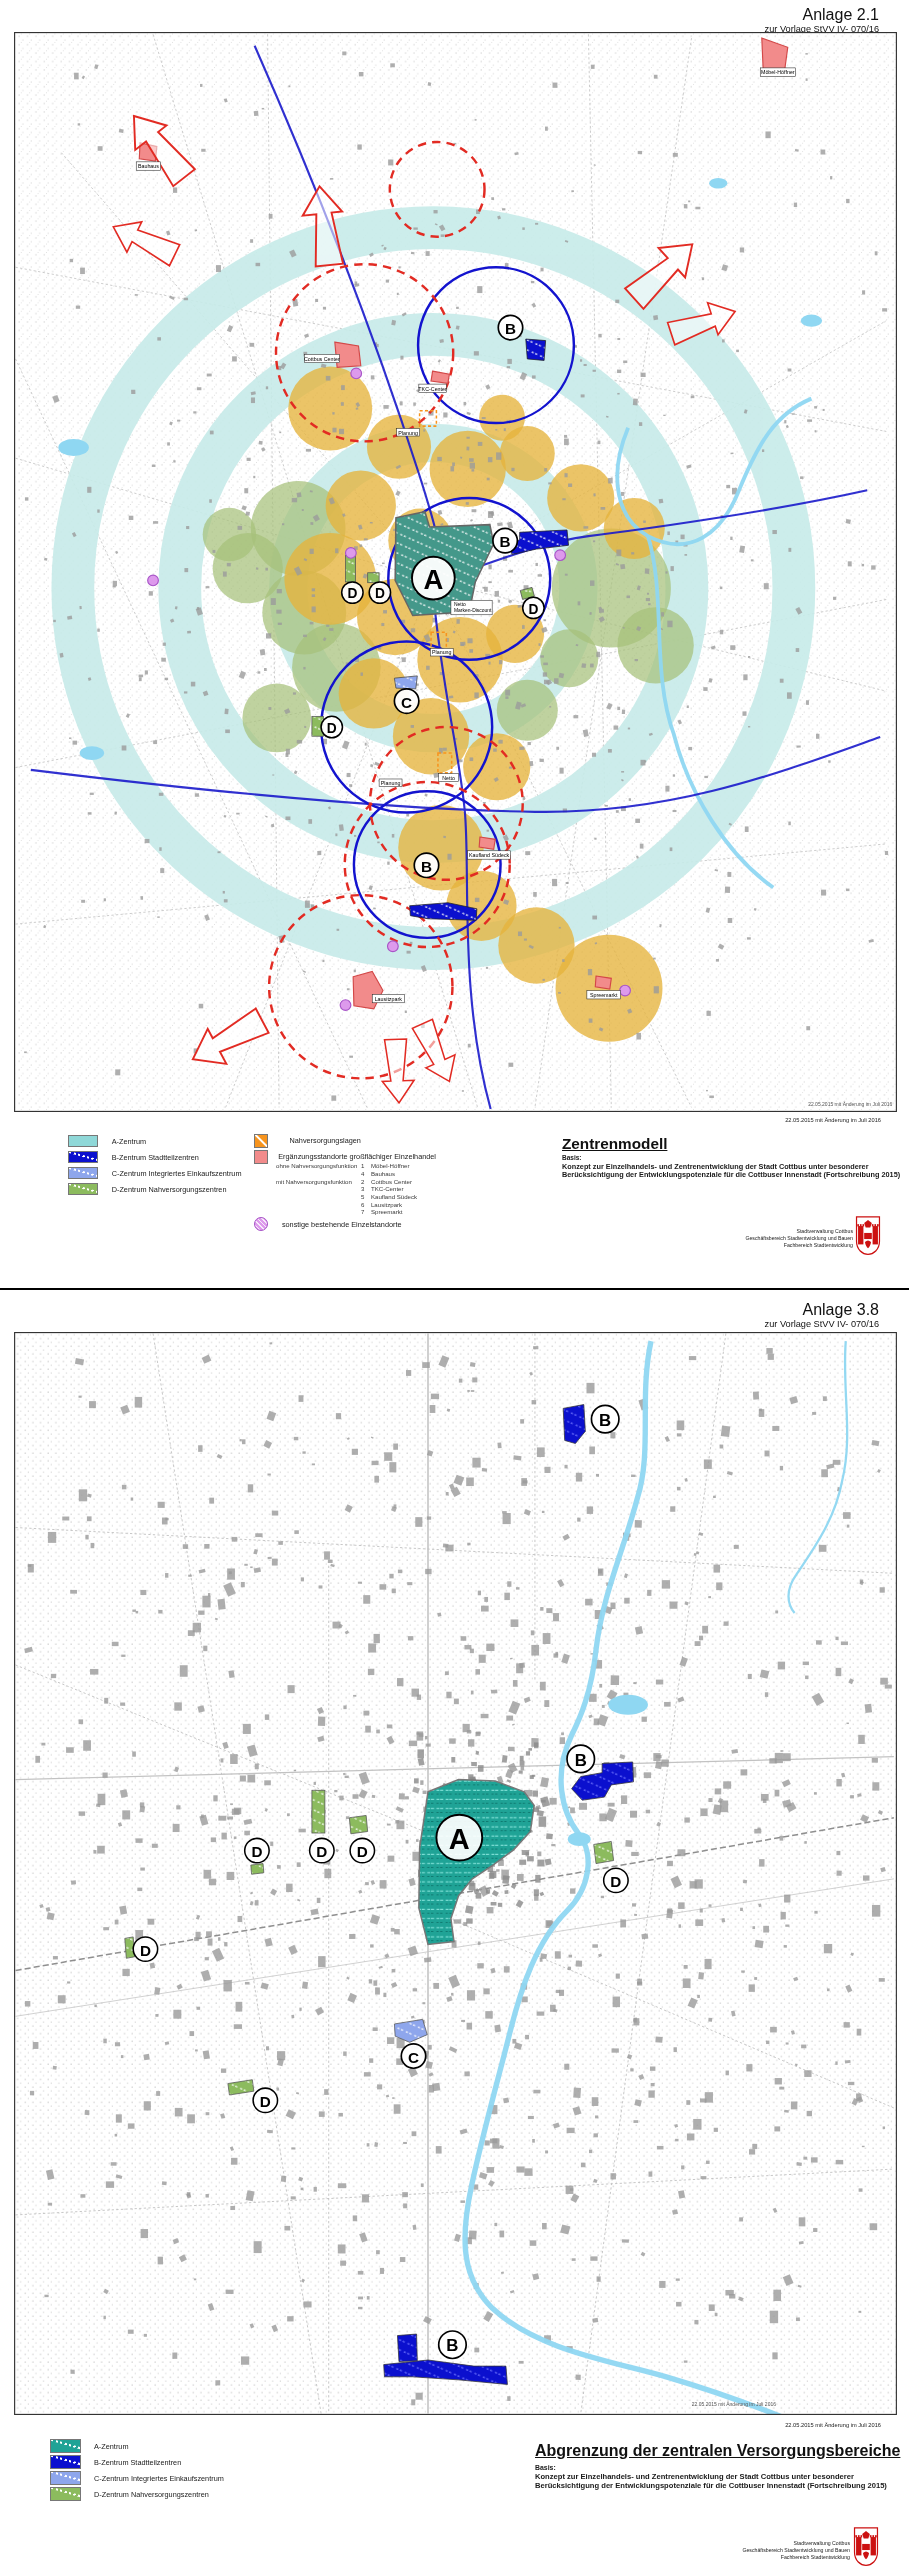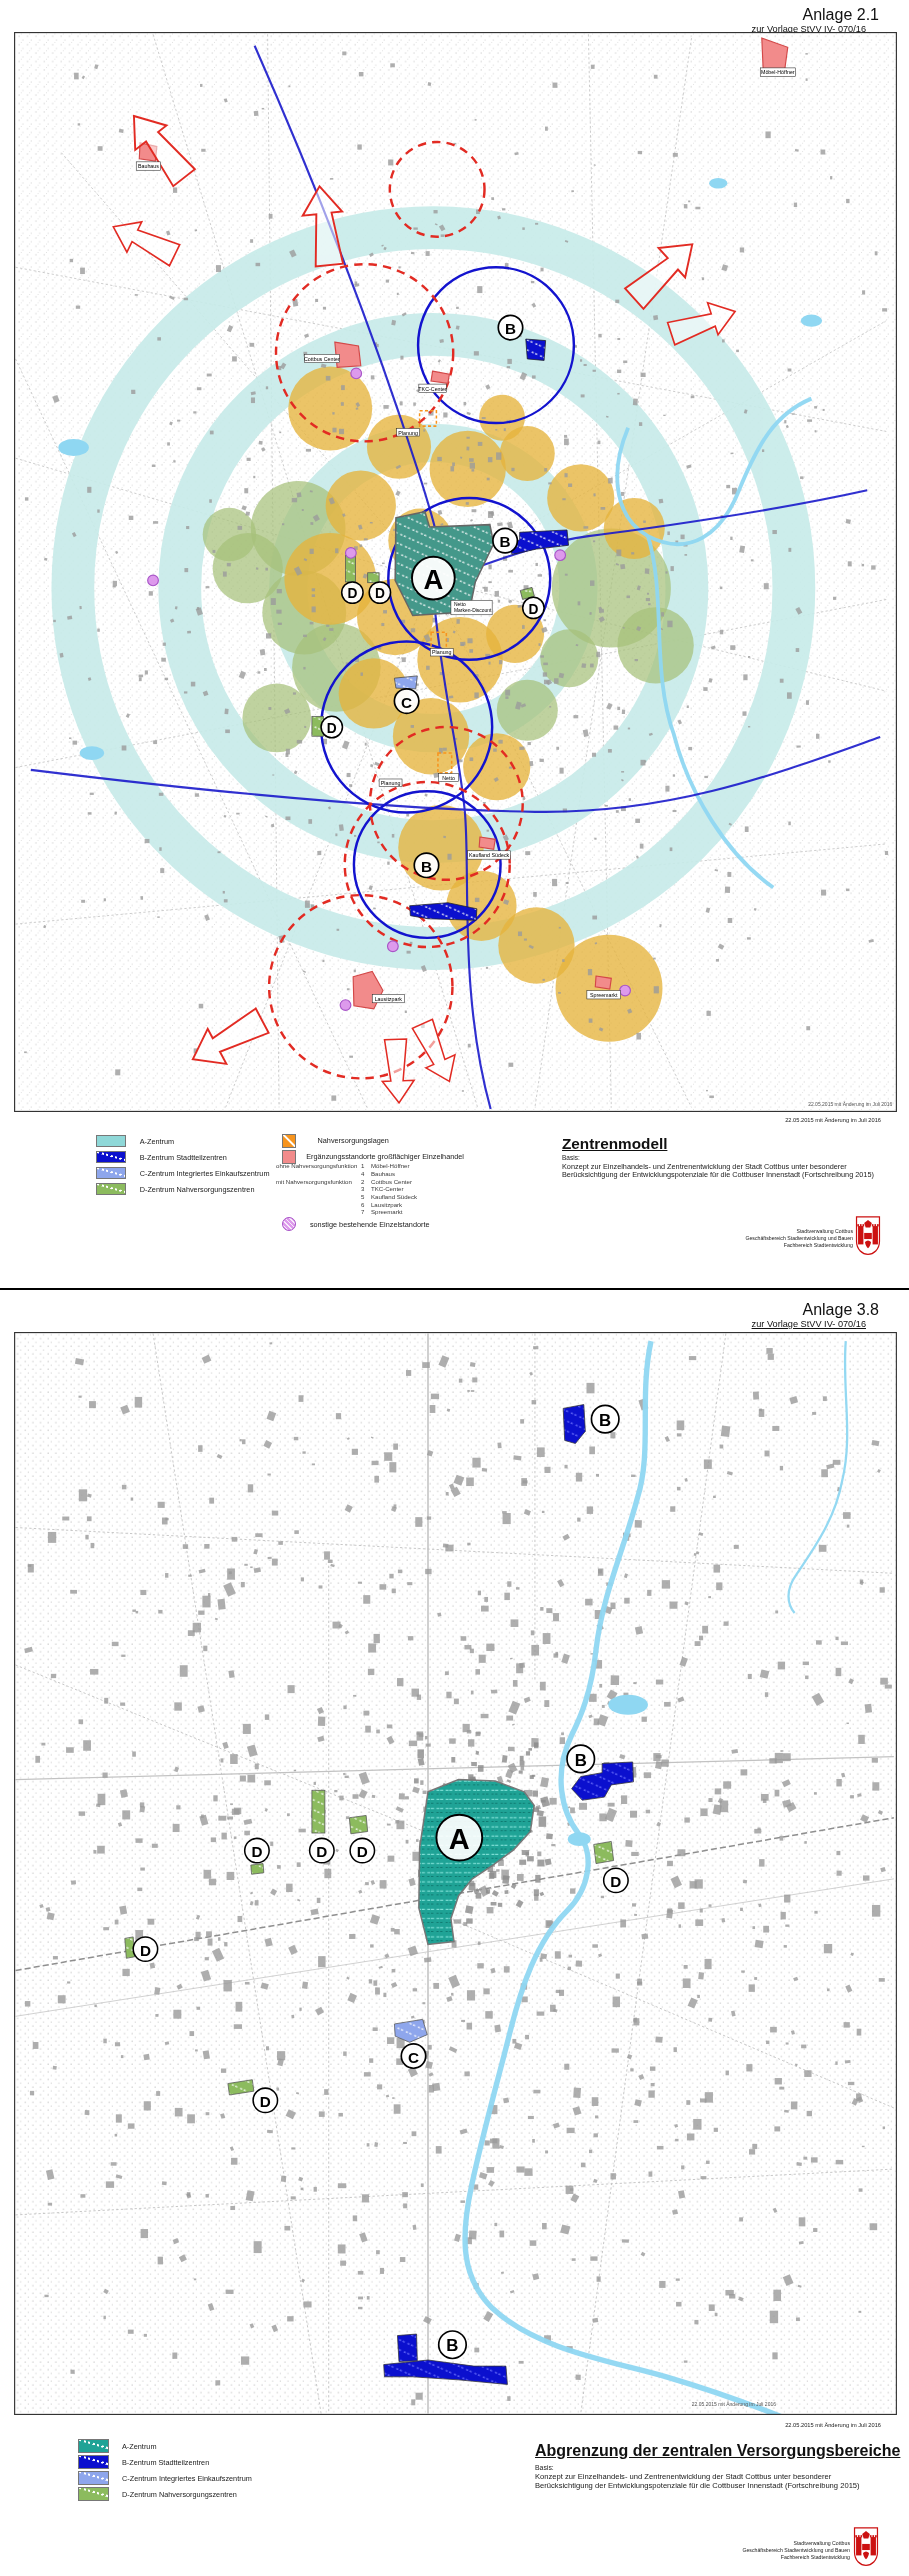--- a/index.html
+++ b/index.html
@@ -1,25 +1,25 @@
 <!DOCTYPE html>
 <html style="font-size:12.2px"><head>
 <meta charset="utf-8">
 <style>
   html,body{margin:0;padding:0;background:#fff;}
   .page{position:relative;width:910px;height:2576px;background:#fff;
         font-family:"Liberation Sans",sans-serif;color:#1a1a1a;overflow:hidden;}
   
   .hdr-anlage{position:absolute;right:31px;text-align:right;font-size:16px;color:#111;}
-  .hdr-vorlage{position:absolute;right:44px;text-align:center;font-size:9.2px;color:#111;text-decoration:underline;}
+  .hdr-vorlage{position:absolute;right:31px;text-align:center;font-size:9.2px;color:#111;}
   
   svg.map{position:absolute;left:13.7px;display:block;}
   svg text{font-family:"Liberation Sans",sans-serif;}
   
-  .lg-row{position:absolute;display:flex;align-items:center;gap:13.7px;margin-left:28px;}
+  .lg-row{position:absolute;display:flex;align-items:center;gap:13.7px;}
   .sw{display:inline-block;width:28px;height:10px;border:0.8px solid #777;position:relative;overflow:hidden;flex:0 0 auto;}
   .sw2{display:inline-block;width:11.5px;height:11.5px;border:0.8px solid #777;position:relative;overflow:hidden;flex:0 0 auto;}
   .sw.big{width:29px;height:12.2px;}
   .hatch::after{content:'';position:absolute;left:-4.6px;top:3.8px;width:160%;height:1.5px;
       background:repeating-linear-gradient(90deg,#fff 0 2.3px,rgba(255,255,255,0) 2.3px 4.6px);
       transform:rotate(16deg);}
   .swA1{background:#8FD8D8;}
   .swA2{background:#1FA396;}
   .swB{background:#0B10CE;}
   .swC{background:#8EA6EC;}
@@ -29,21 +29,21 @@
   .swPk{background:#F28B8B;}
   .swVio{width:12.2px;height:12.2px;border-radius:50%;border:1.1px solid #A855C8;background:#DD9AEC;
       background-image:repeating-linear-gradient(45deg,rgba(255,255,255,.8) 0 1.1px,rgba(255,255,255,0) 1.1px 3.1px);}
   .lg-label{font-size:7.3px;white-space:nowrap;}
   .lg-sub{position:absolute;font-size:6.1px;color:#3a3a3a;white-space:nowrap;}
   .site-line{position:absolute;font-size:6.1px;color:#3a3a3a;white-space:nowrap;}
   .site-line .num{display:inline-block;width:6.9px;margin-right:3.1px;}
   
   .date-note{position:absolute;right:29px;text-align:right;font-size:5.7px;color:#222;}
   .map-title{position:absolute;font-weight:bold;color:#111;white-space:nowrap;text-decoration:underline;}
-  .basis{position:absolute;font-size:7.3px;line-height:8px;color:#1a1a1a;white-space:nowrap;}
+  .basis{position:absolute;font-size:7.3px;line-height:8px;color:#1a1a1a;white-space:nowrap;font-weight:bold;}
   .basis .b-label{margin-bottom:0.8px;}
   
   .stamp-text{position:absolute;text-align:right;font-size:5.2px;line-height:7px;color:#222;white-space:nowrap;}
   .crest{position:absolute;}
   .corner-note{position:absolute;text-align:right;font-size:5px;color:#555;white-space:nowrap;}
   .divider{position:absolute;left:0;width:910px;height:2.3px;background:#000;}
 </style>
 </head>
 <body>
 

